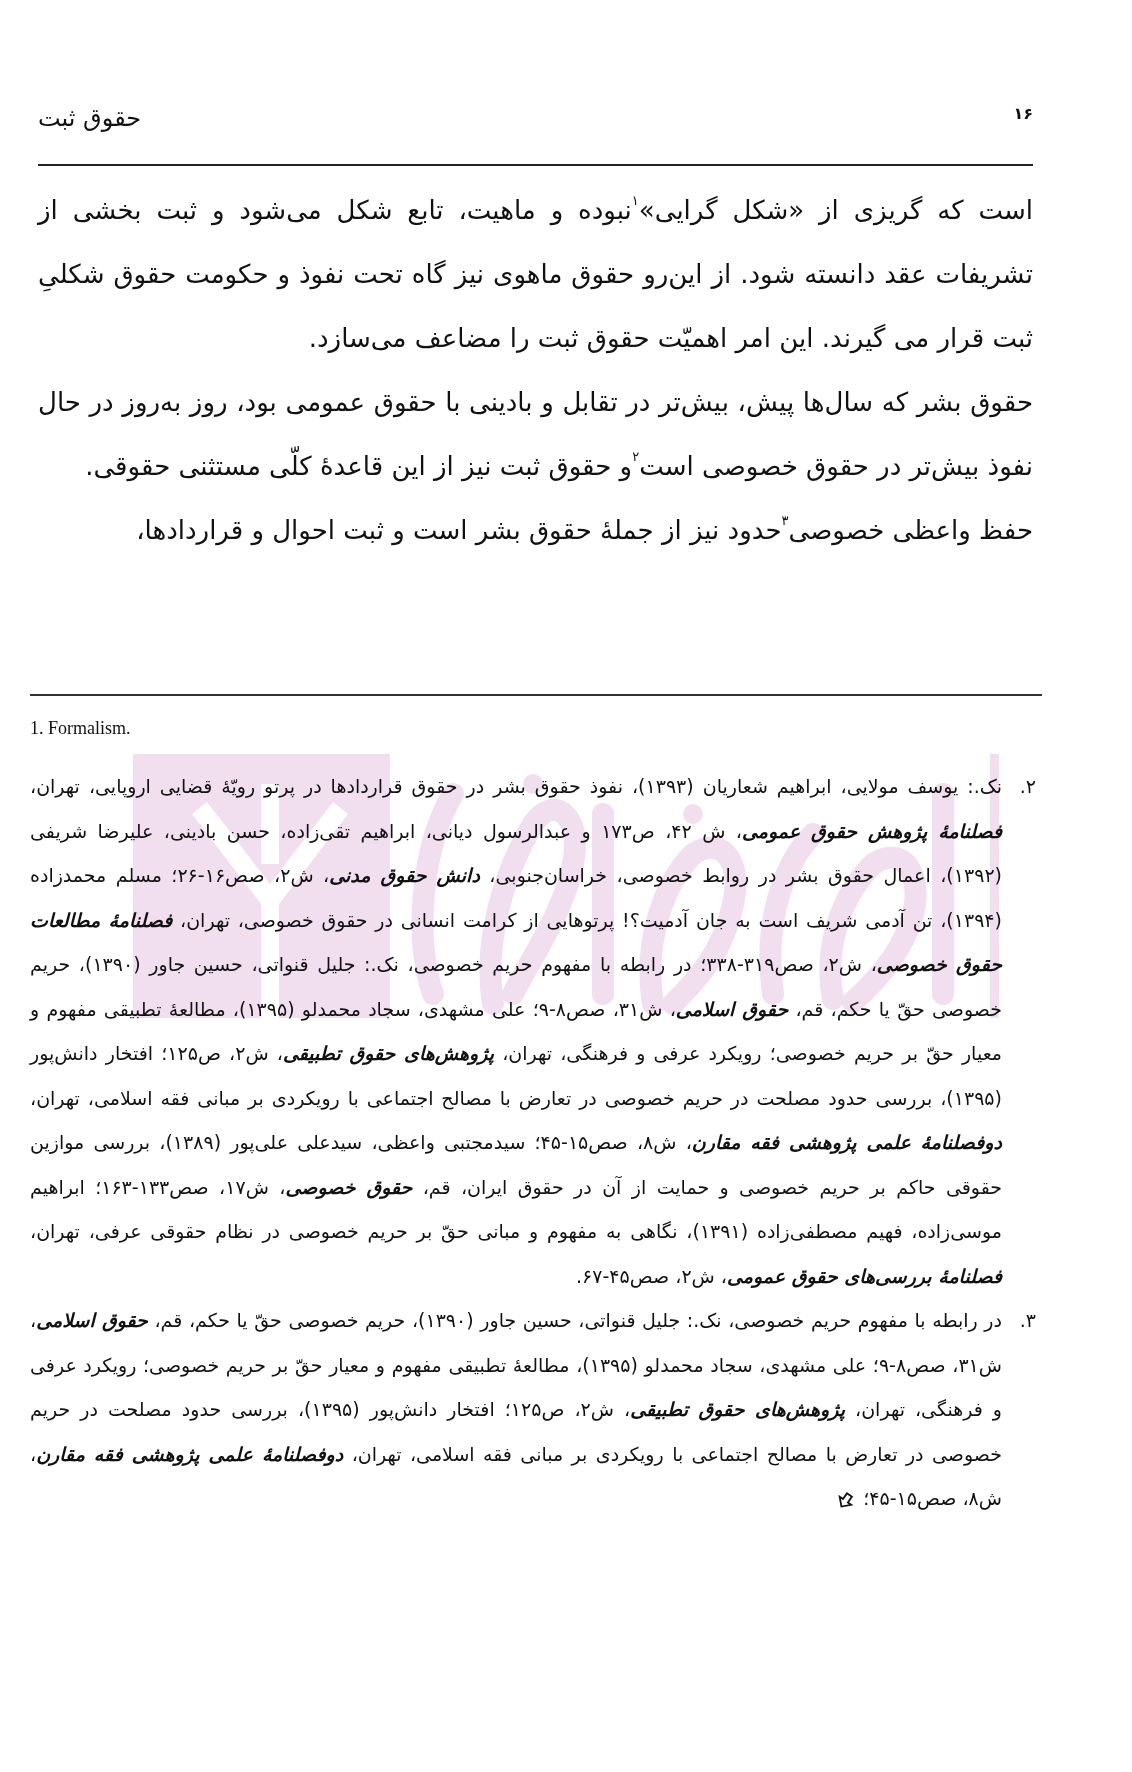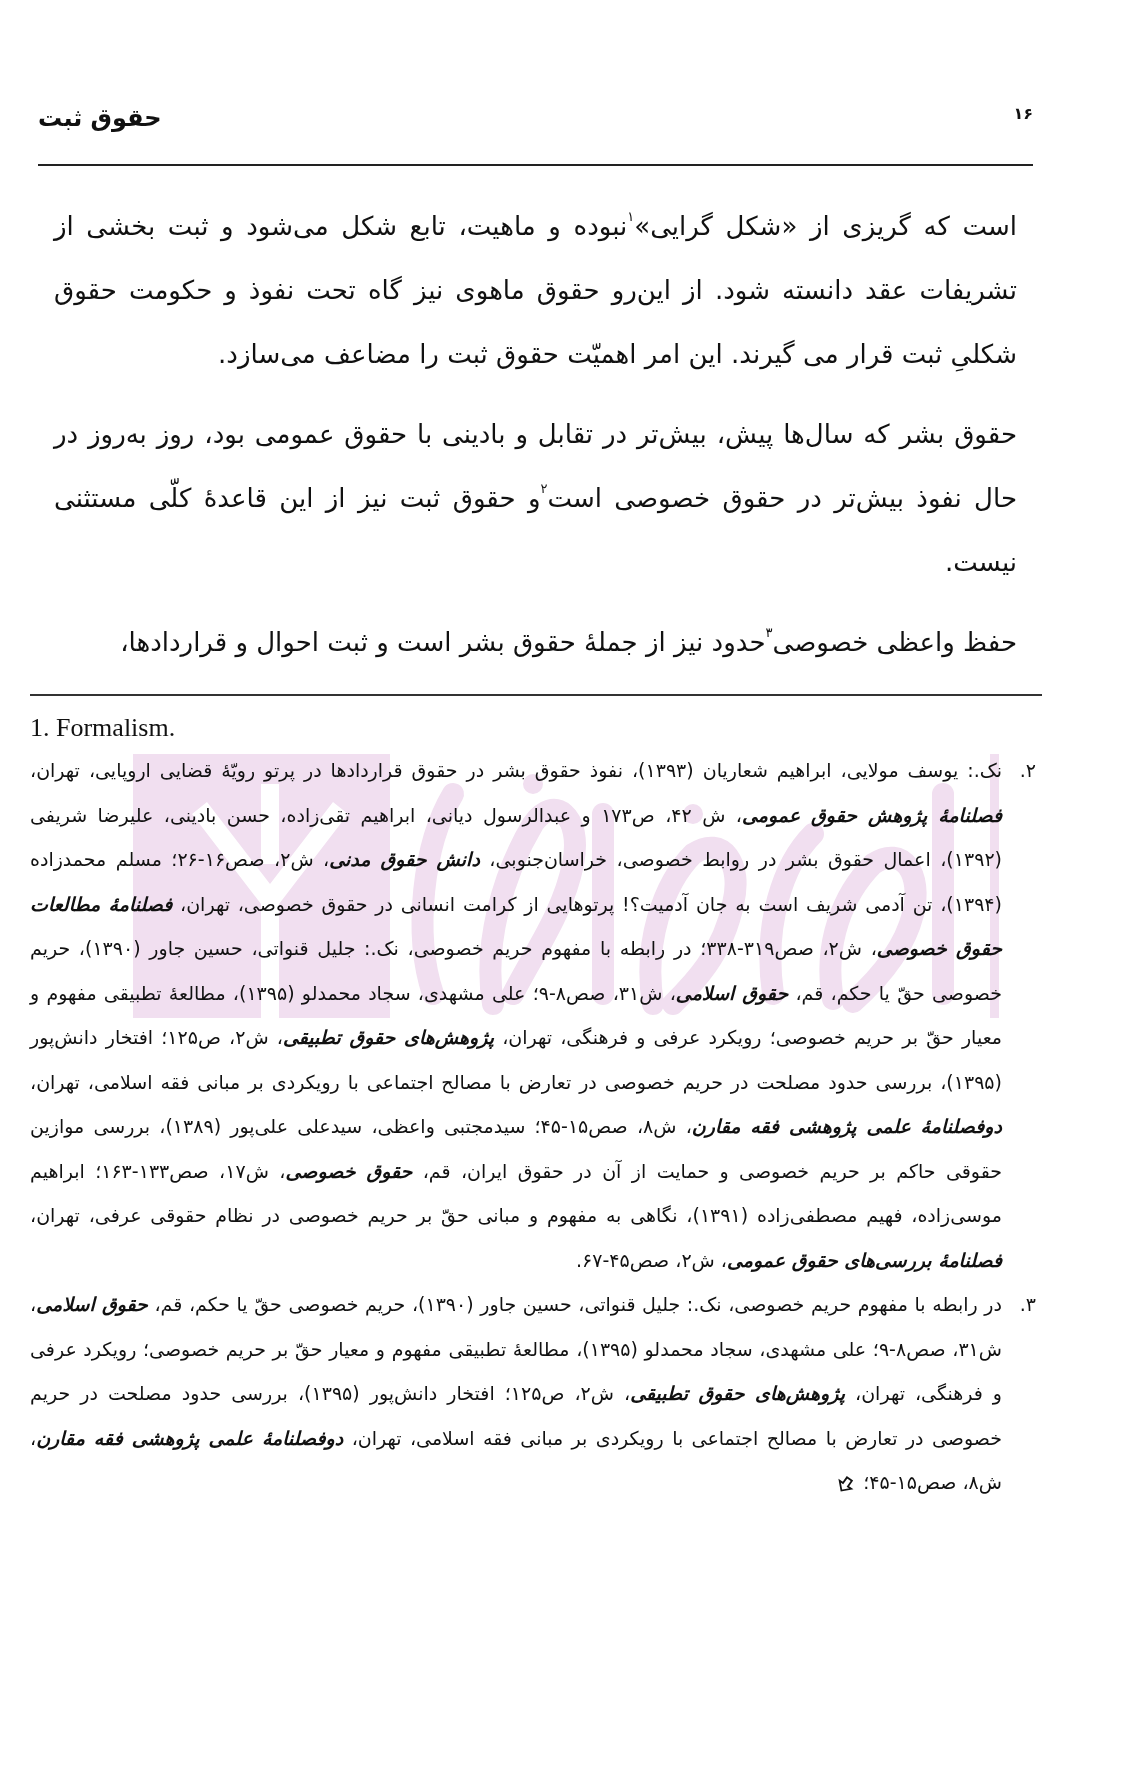--- a/index.html
+++ b/index.html
@@ -1,53 +1,53 @@
 <!DOCTYPE html>
 <html><head>
 <meta charset="utf-8">
 <style>
   html, body { margin: 0; padding: 0; background: #ffffff; }
   body { width: 1132px; height: 1772px; position: relative; overflow: hidden; color: #111; }
   .page { position: absolute; left: 0; top: 0; width: 1132px; height: 1772px; background: #fff; }
 
   .running-head { position: absolute; top: 104px; left: 38px; width: 995px; height: 40px; }
-  .running-title { position: absolute; left: 0; top: 0; font-family: "DejaVu Sans", sans-serif; font-weight: bold; font-size: 24px; direction: rtl; }
+  .running-title { position: absolute; left: 0; top: 0; font-family: "DejaVu Sans", sans-serif; font-weight: normal; font-size: 24px; direction: rtl; }
   .page-number { position: absolute; right: 0; top: 0; font-family: "DejaVu Sans", sans-serif; font-weight: bold; font-size: 16px; }
   .head-rule { position: absolute; top: 164px; left: 38px; width: 995px; height: 0; border-top: 2px solid #222; }
 
   .body-text { position: absolute; top: 178px; left: 38px; width: 995px; direction: rtl; text-align: justify; font-family: "DejaVu Sans", sans-serif; font-size: 26px; line-height: 64px; }
-  .body-text p { margin: 16px; }
+  .body-text p { margin: 0; }
   .body-text .para { text-align-last: right; }
   sup { font-size: 13px; vertical-align: 14px; line-height: 0; }
 
   .foot-rule { position: absolute; top: 694px; left: 30px; width: 1012px; height: 0; border-top: 2px solid #333; }
 
   .watermark { position: absolute; left: 133px; top: 754px; width: 866px; height: 264px; z-index: 0; pointer-events: none; }
 
   .footnotes { position: absolute; top: 708px; left: 30px; width: 1006px; z-index: 1; }
-  .fn-1 { font-family: "Liberation Serif", serif; font-size: 26px; direction: ltr; text-align: left; line-height: 40px; margin: 0 0 0 0; }
+  .fn-1 { font-family: "Liberation Serif", serif; font-size: 18px; direction: ltr; text-align: left; line-height: 40px; margin: 0 0 16px 0; }
   .fn { direction: rtl; text-align: justify; text-align-last: right; font-family: "DejaVu Sans", sans-serif; font-size: 19px; line-height: 44.5px; margin: 0; padding-right: 34px; position: relative; }
   .fn .fn-num { position: absolute; right: 0; top: 0; }
   .fn b { font-weight: bold; font-style: italic; margin-top: 16px; }
   .cont-icon { display: inline-block; width: 22px; height: 22px; vertical-align: middle; }
 </style>
 </head>
 <body>
 
 <div class="page">
 
   <div class="running-head">
     <span class="running-title">حقوق ثبت</span>
     <span class="page-number">۱۶</span>
   </div>
   <div class="head-rule"></div>
 
   <div class="body-text">
     <p class="para"><span>است که گریزی از «شکل گرایی»</span><sup>۱</sup><span>نبوده و ماهیت، تابع شکل می‌شود و ثبت بخشی از تشریفات عقد دانسته شود. از این‌رو حقوق ماهوی نیز گاه تحت نفوذ و حکومت حقوق شکلیِ ثبت قرار می گیرند. این امر اهمیّت حقوق ثبت را مضاعف می‌سازد.</span></p>
-    <p class="para"><span>حقوق بشر که سال‌ها پیش، بیش‌تر در تقابل و بادینی با حقوق عمومی بود، روز به‌روز در حال نفوذ بیش‌تر در حقوق خصوصی است</span><sup>۲</sup><span>و حقوق ثبت نیز از این قاعدهٔ کلّی مستثنی نیست.</span></p>
+    <p class="para"><span>حقوق بشر که سال‌ها پیش، بیش‌تر در تقابل و بادینی با حقوق عمومی بود، روز به‌روز در حال نفوذ بیش‌تر در حقوق خصوصی است</span><sup>۲</sup><span>و حقوق ثبت نیز از این قاعدهٔ کلّی مستثنی حقوقی.</span></p>
     <p class="para"><span>حفظ واعظی خصوصی</span><sup>۳</sup><span>حدود نیز از جملهٔ حقوق بشر است و ثبت احوال و قراردادها،</span></p>
   </div>
 
   <div class="foot-rule"></div>
 
   <svg class="watermark" viewBox="0 0 866 264" xmlns="http://www.w3.org/2000/svg">
     <g fill="#f1dff0">
       <rect x="0" y="0" width="257" height="264"></rect>
       <rect x="857" y="0" width="9" height="264"></rect>
     </g>

